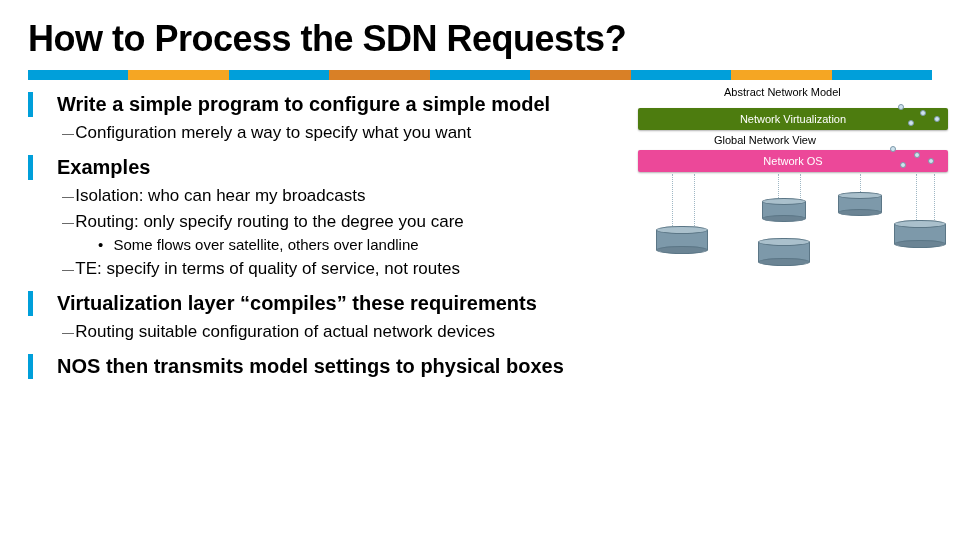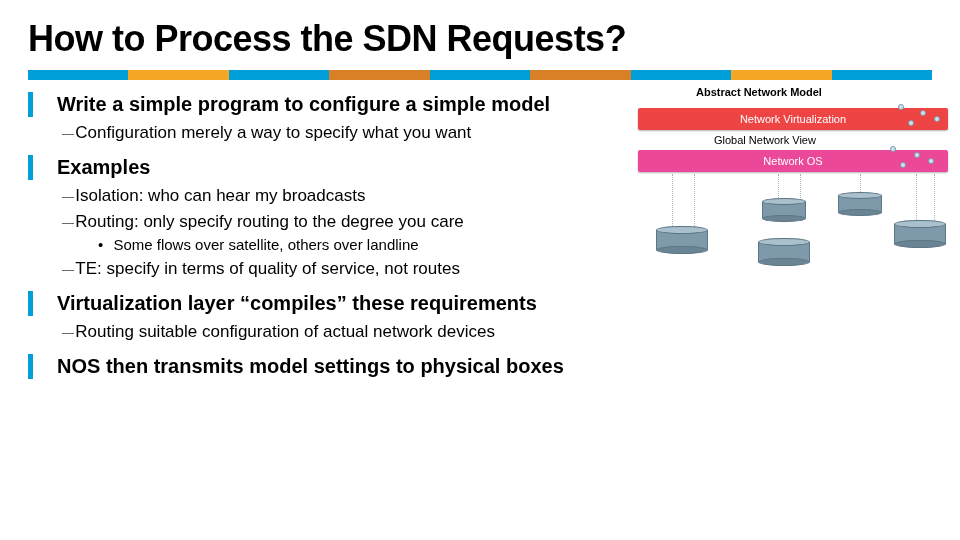--- a/index.html
+++ b/index.html
@@ -13,23 +13,23 @@
   .right { flex: 1; position: relative; }
   .sec { margin-bottom: 12px; }
   .sec-h { font-size: 20px; font-weight: 700; color: #000; border-left: 5px solid #009fda; padding-left: 24px; line-height: 1.25; }
   .sub { margin: 6px 0 0 34px; font-size: 17px; color: #000; }
   .sub::before { content: "— "; letter-spacing: -4px; margin-right: 6px; color: #555; font-size: 12px; }
   .sub2 { margin: 4px 0 0 70px; font-size: 15px; color: #000; }
   .bullet-dot::before { content: "• "; color: #000; margin-right: 6px; }
 
   
   .diagram { position: absolute; top: -6px; left: 0; width: 330px; }
-  .label-abs { position: absolute; left: 68px; top: 0; font-size: 11px; color: #000; font-weight: bold; }
+  .label-abs { position: absolute; left: 96px; top: 0; font-size: 11px; color: #000; }
   .bar { position: absolute; height: 22px; width: 310px; left: 10px; border-radius: 2px; display: flex; align-items: center; justify-content: center; font-size: 11px; color: #fff; box-shadow: 0 1px 2px rgba(0,0,0,.3); }
-  .bar-nv { top: 22px; background: #ef4444; }
+  .bar-nv { top: 22px; background: #4d7c0f; }
   .label-gnv { position: absolute; left: 86px; top: 48px; font-size: 11px; color: #000; }
   .bar-os { top: 64px; background: #ec4899; }
   .cyl { position: absolute; width: 52px; height: 28px; }
   .cyl.small { width: 44px; height: 24px; }
   .cyl .body { width: 100%; height: 70%; background: #7d99aa; position: absolute; top: 15%; border-left: 1px solid #5b7686; border-right: 1px solid #5b7686; }
   .cyl .top { width: 100%; height: 30%; background: #aac0cc; border-radius: 50%; position: absolute; top: 0; border: 1px solid #5b7686; }
   .cyl .bot { width: 100%; height: 30%; background: #6b8494; border-radius: 50%; position: absolute; bottom: 0; border: 1px solid #5b7686; }
   .dot { position: absolute; width: 6px; height: 6px; border-radius: 50%; background: #cfe3ee; border: 1px solid #7d99aa; }
   .dashed { position: absolute; border-left: 1.5px dotted #9fb7c4; }
 </style>

